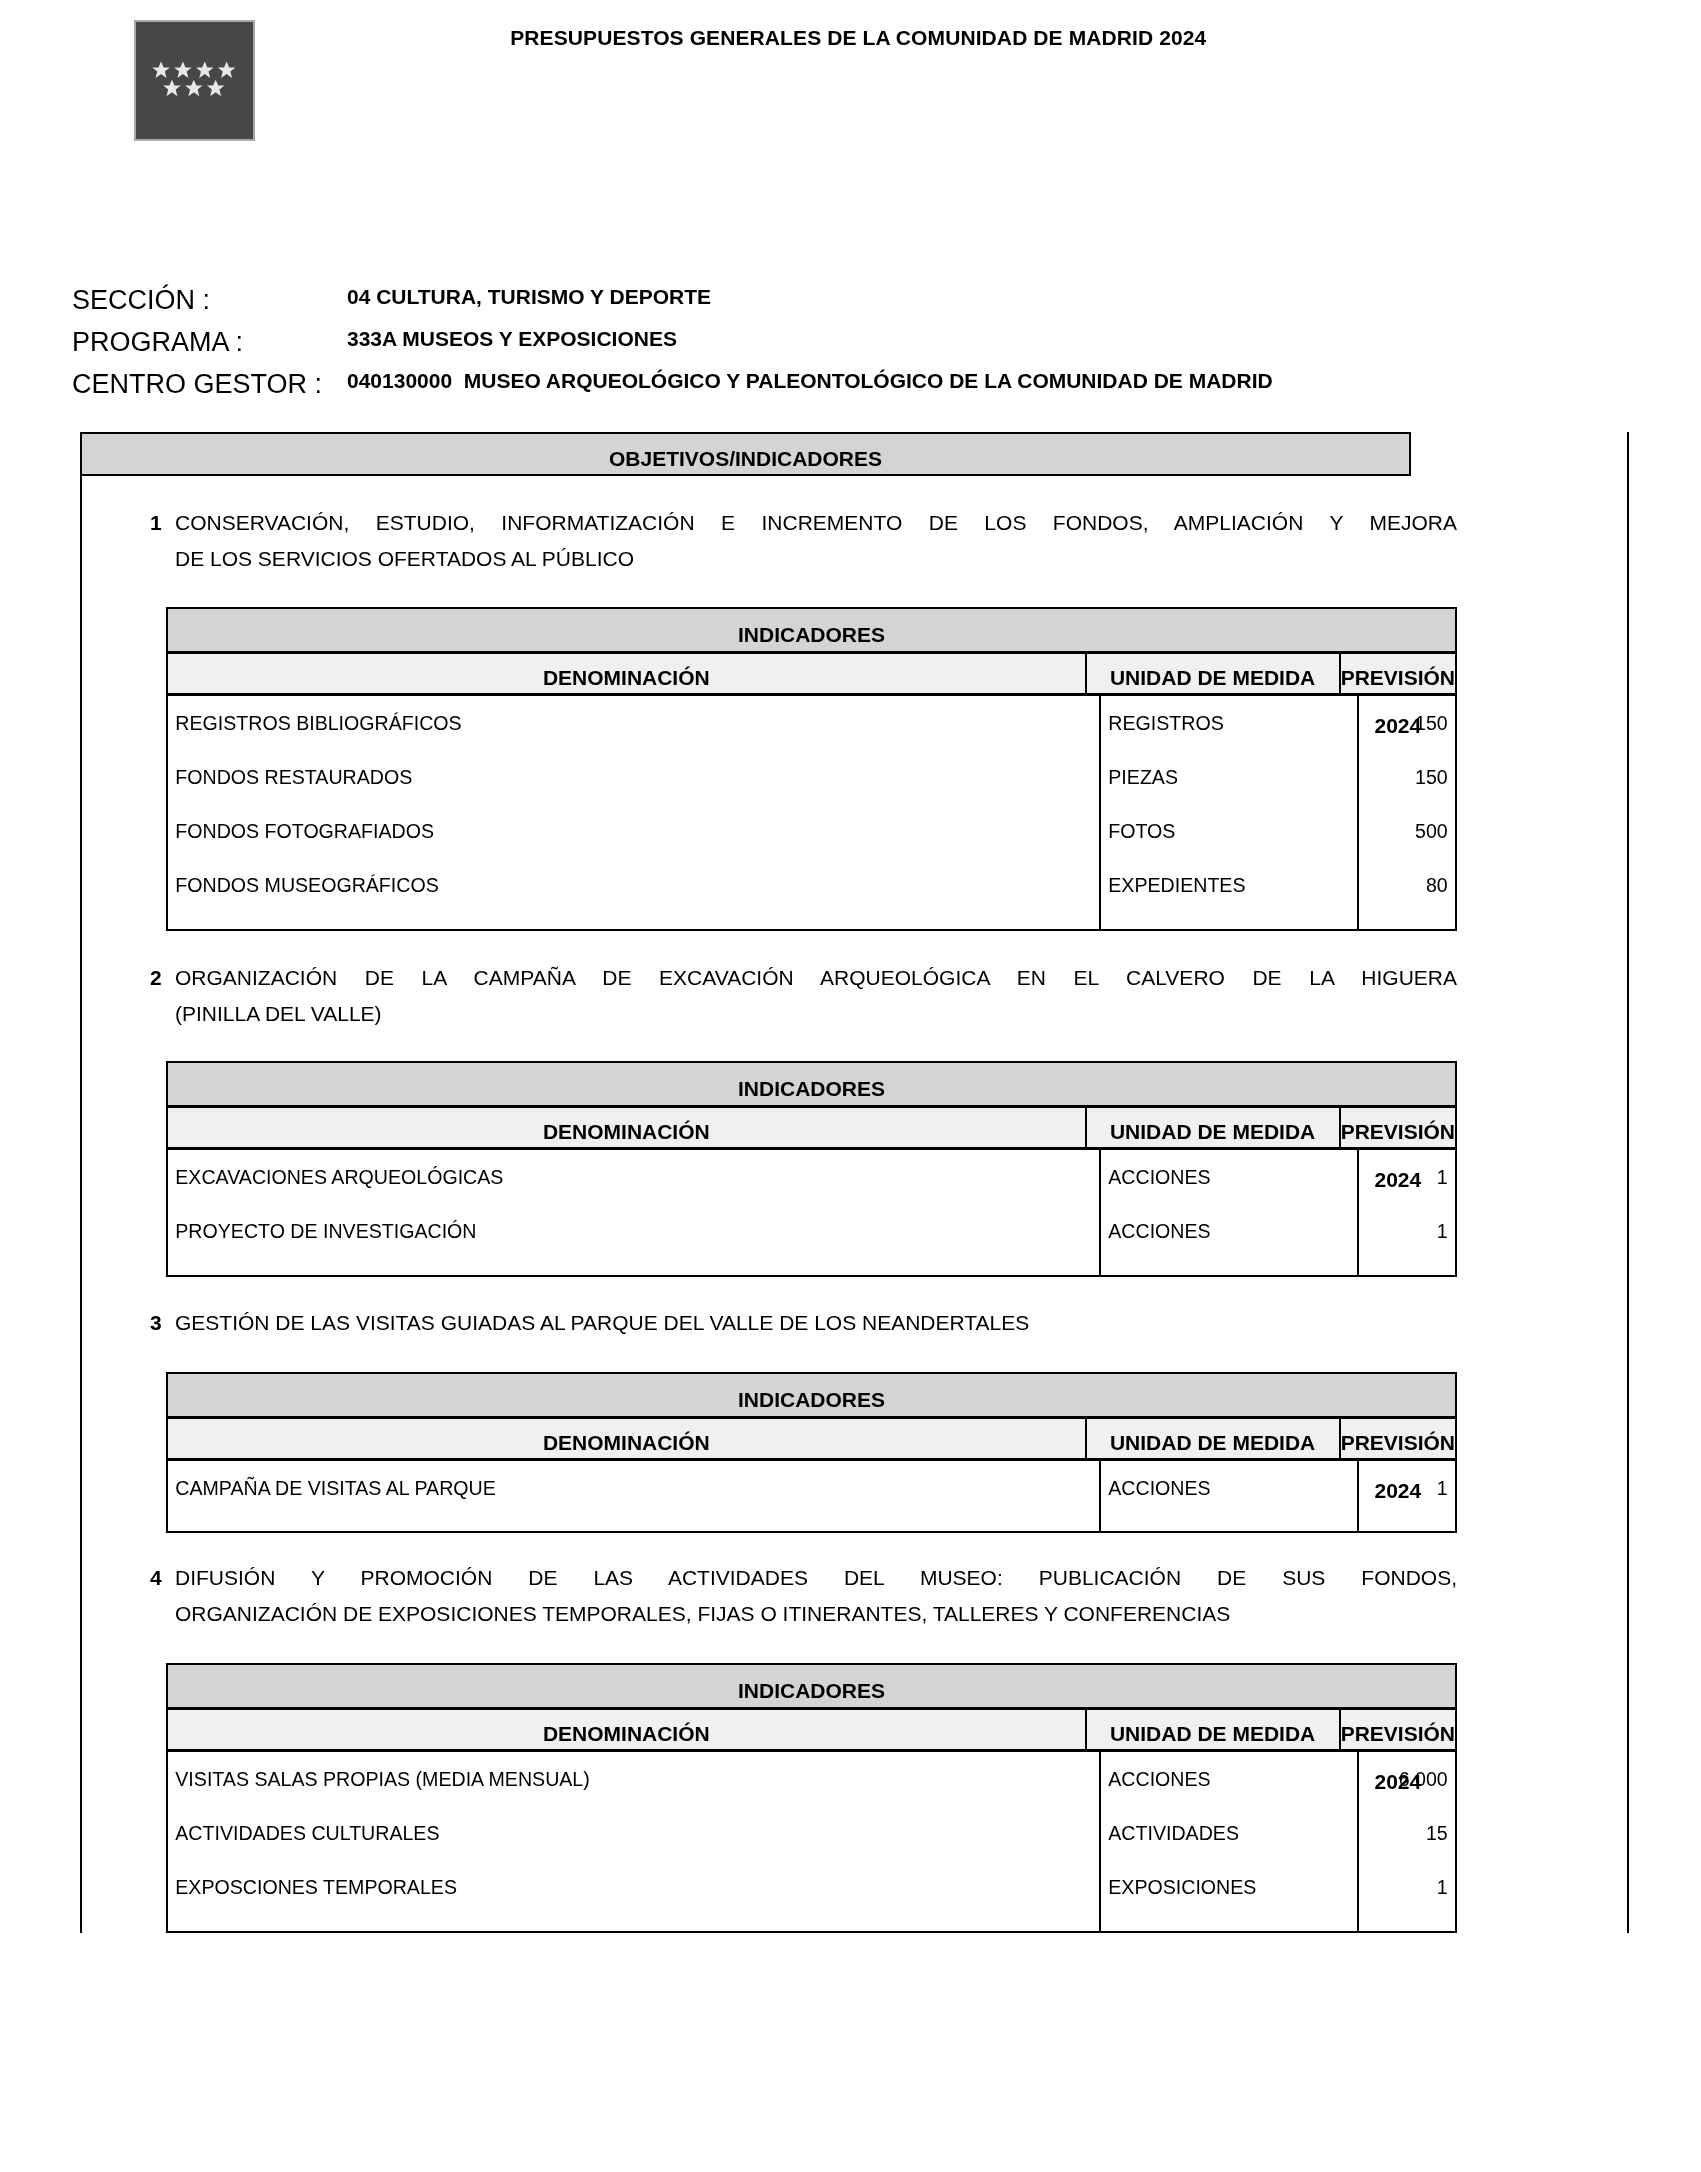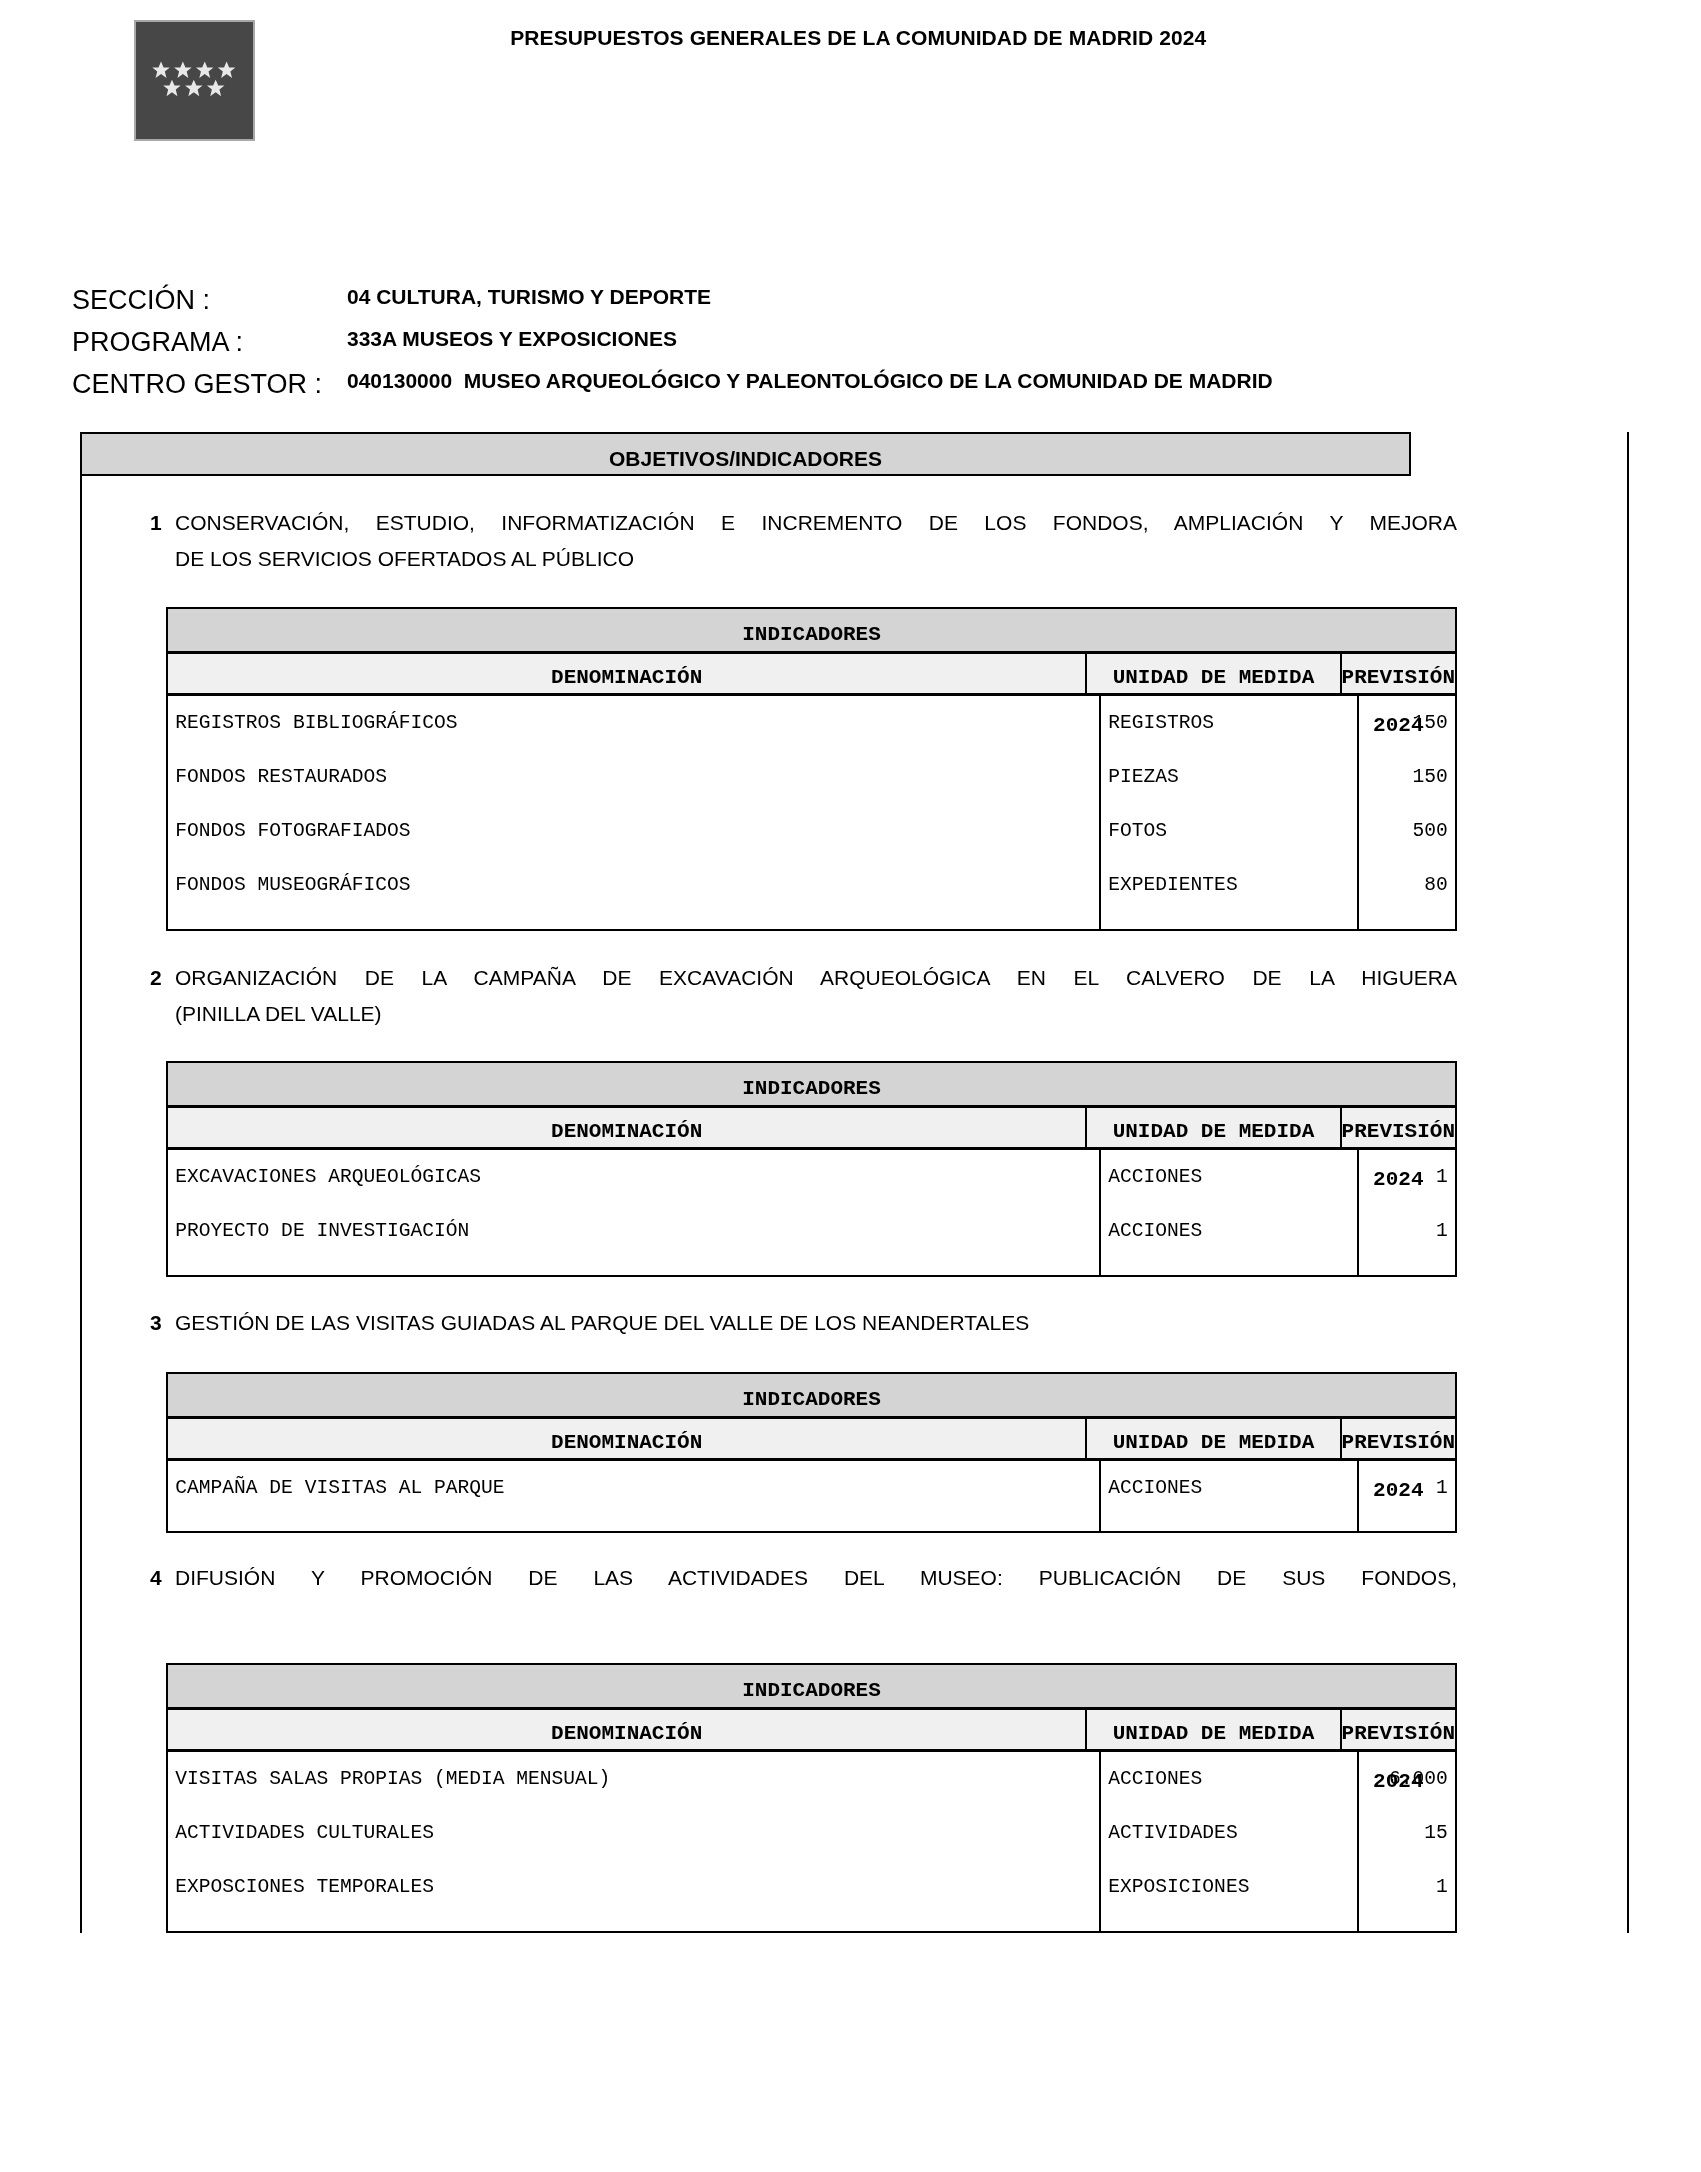--- a/index.html
+++ b/index.html
@@ -15,21 +15,21 @@
   .meta-value { left:347px; font-weight:bold; font-size:21px; white-space:pre; }
   .frame { left:80px; top:432px; width:1549px; height:1501px; border-left:2.2px solid #000;
            border-right:2.2px solid #000; box-sizing:border-box; }
   .frame-head { left:80px; top:432px; width:1331px; height:44px; background:#d4d4d4;
                 border:2.2px solid #000; border-width:2.2px 2.2px 2.9px 2.2px; box-sizing:border-box;
                 text-align:center; font-weight:bold; font-size:21px; line-height:44px; padding-top:2.9px; }
   .obj { left:150px; width:1307px; font-size:21px; line-height:36px; text-align:justify; }
   .obj .num { position:absolute; left:0; font-weight:bold; }
   .obj .txt { display:block; margin-left:25px; text-align:justify; text-align-last:left; }
   .obj.justify-all .txt .l1 { display:block; text-align:justify; text-align-last:justify; }
-  .tbl { left:166px; width:1291px; border:2.9px solid #000; box-sizing:border-box;font-family:Liberation Mono, monospace; }
+  .tbl { left:166px; width:1291px; border:2.9px solid #000; box-sizing:border-box; }
   .tbl .band { height:42px; background:#d4d4d4; border-bottom:3.6px solid #000; text-align:center;
                font-weight:bold; font-size:21px; line-height:52px; box-sizing:content-box; }
   .tbl .chead { display:flex; height:39px; background:#f0f0f0; border-bottom:3.6px solid #000; }
   .tbl .chead div { font-weight:bold; font-size:21px; line-height:48px; text-align:center; }
   .c1 { width:933px; border-right:2.2px solid #000; box-sizing:border-box; }
   .c2 { width:258px; border-right:2.2px solid #000; box-sizing:border-box; }
   .c3 { flex:1; }
   .tbl .row { display:flex; height:54px; font-size:19.6px; line-height:54px; }
   .tbl .row .c1 { padding-left:7.3px; }
   .tbl .row .c2 { padding-left:7.3px; }
@@ -149,21 +149,21 @@
   </div>
   <div class="row" style="height:16px">
       <div class="c1"></div>
       <div class="c2"></div>
       <div class="c3"></div>
     </div>
 </div>
 
 <div class="abs obj justify-all" style="top:1560px">
   <span class="num">4</span>
-  <span class="txt"><span class="l1">DIFUSIÓN Y PROMOCIÓN DE LAS ACTIVIDADES DEL MUSEO: PUBLICACIÓN DE SUS FONDOS,</span></span>
+  <span class="txt"><span class="l1">DIFUSIÓN Y PROMOCIÓN DE LAS ACTIVIDADES DEL MUSEO: PUBLICACIÓN DE SUS FONDOS,</span><span>ORGANIZACIÓN DE EXPOSICIONES TEMPORALES, FIJAS O ITINERANTES, TALLERES Y CONFERENCIAS</span></span>
 </div>
 <div class="abs tbl" style="top:1663px">
   <div class="band">INDICADORES</div>
   <div class="chead">
     <div class="c1">DENOMINACIÓN</div>
     <div class="c2">UNIDAD DE MEDIDA</div>
     <div class="c3">PREVISIÓN 2024</div>
   </div>
   <div class="row">
     <div class="c1">VISITAS SALAS PROPIAS (MEDIA MENSUAL)</div>

